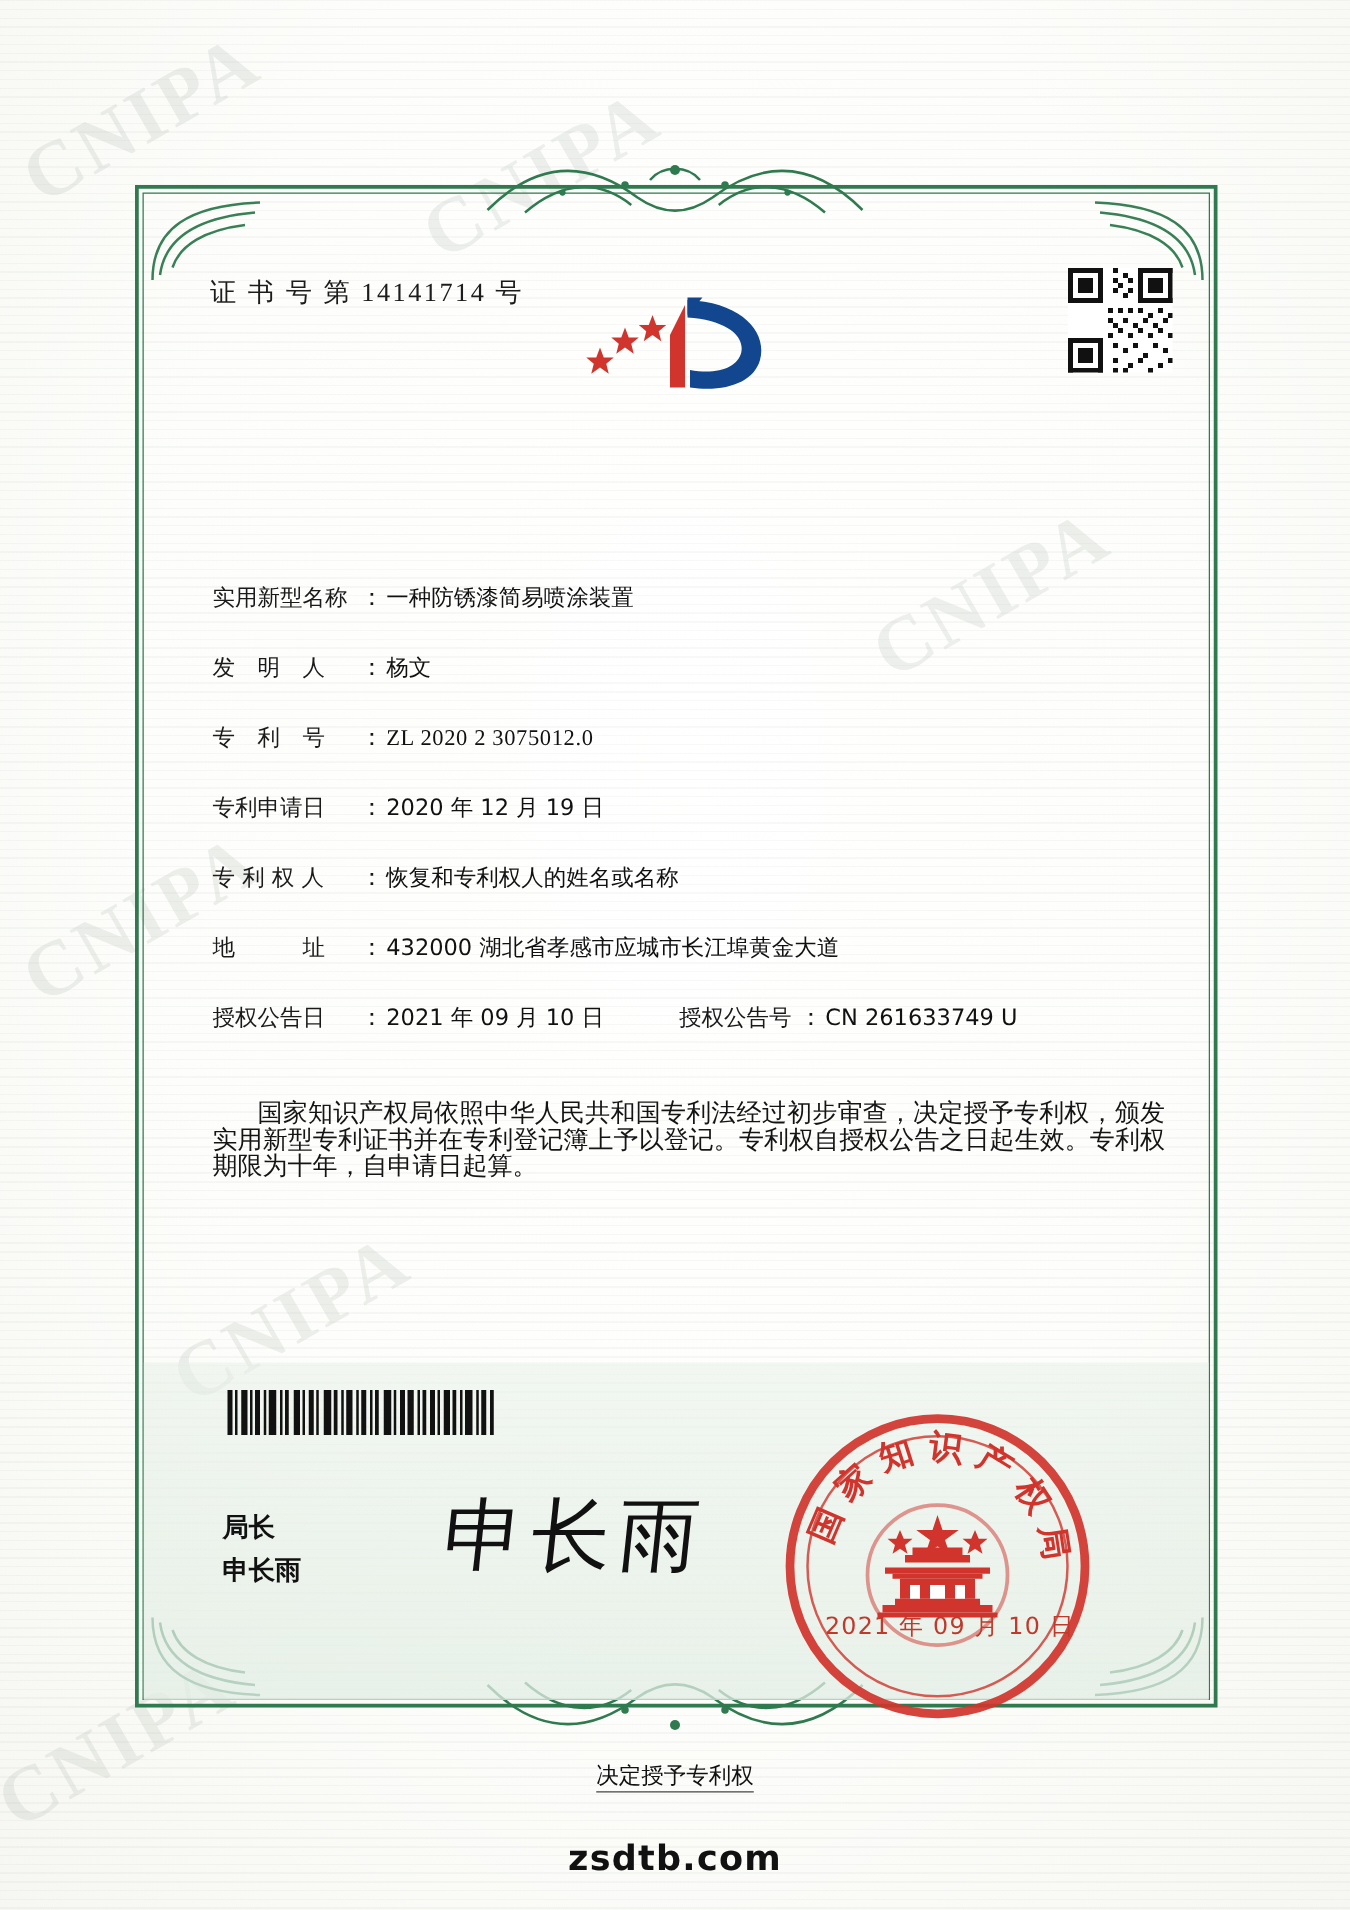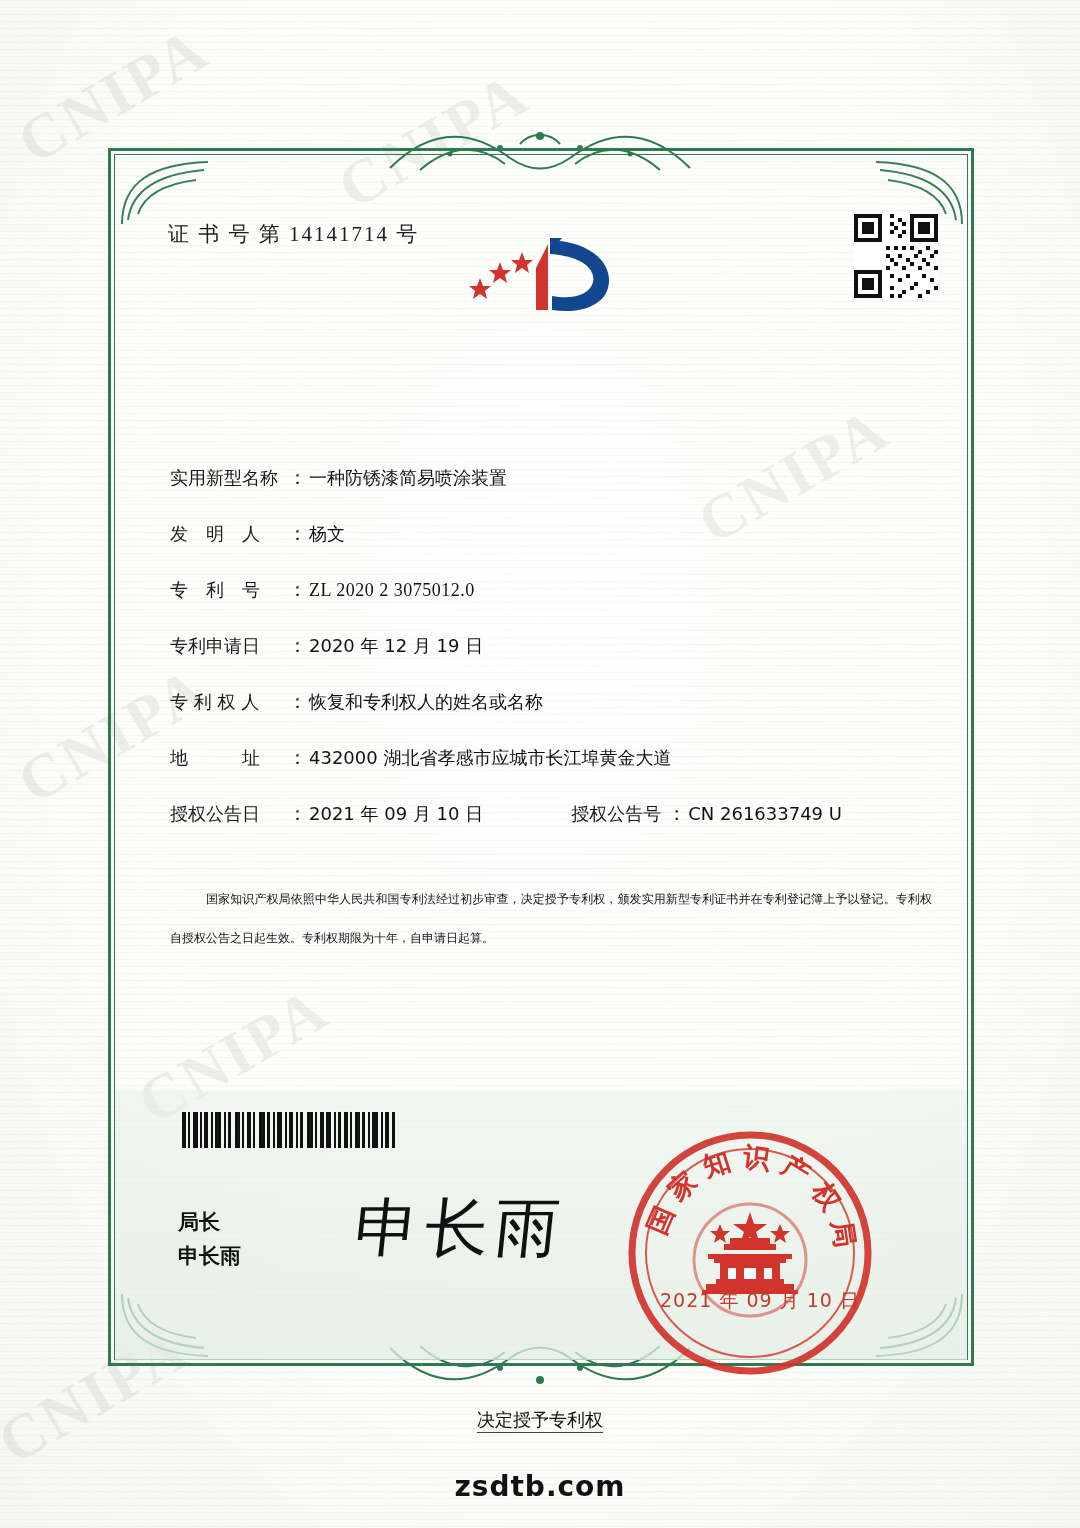--- a/index.html
+++ b/index.html
@@ -156,29 +156,28 @@
     letter-spacing: 0.5px;
   }
   .inline-second {
     margin-left: 60px;
     display: flex;
     align-items: baseline;
   }
   .inline-second .field-label {
     flex: 0 0 auto;
     margin-right: 6px;
-    margin-left: 28px;
   }
 
   .paras {
     position: absolute;
     left: 20px; top: 690px;
     width: 762px;
-    font-size: 12px;
-    line-height: 39px;
+    font-size: 20px;
+    line-height: 21px;
     color: #141414;
     font-family: "DejaVu Sans", sans-serif;
     text-align: justify;
   }
   .paras p {
     margin: 0 0 4px 0;
     text-indent: 36px;
   }
 
   

